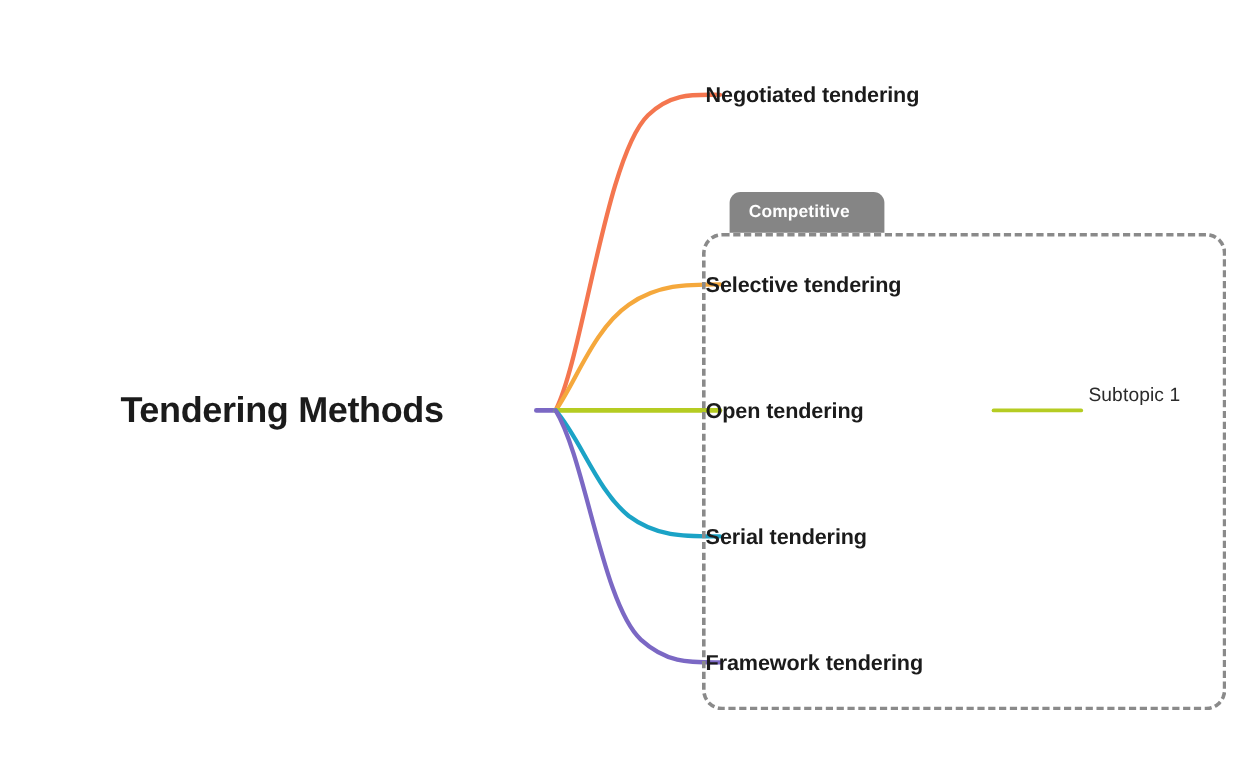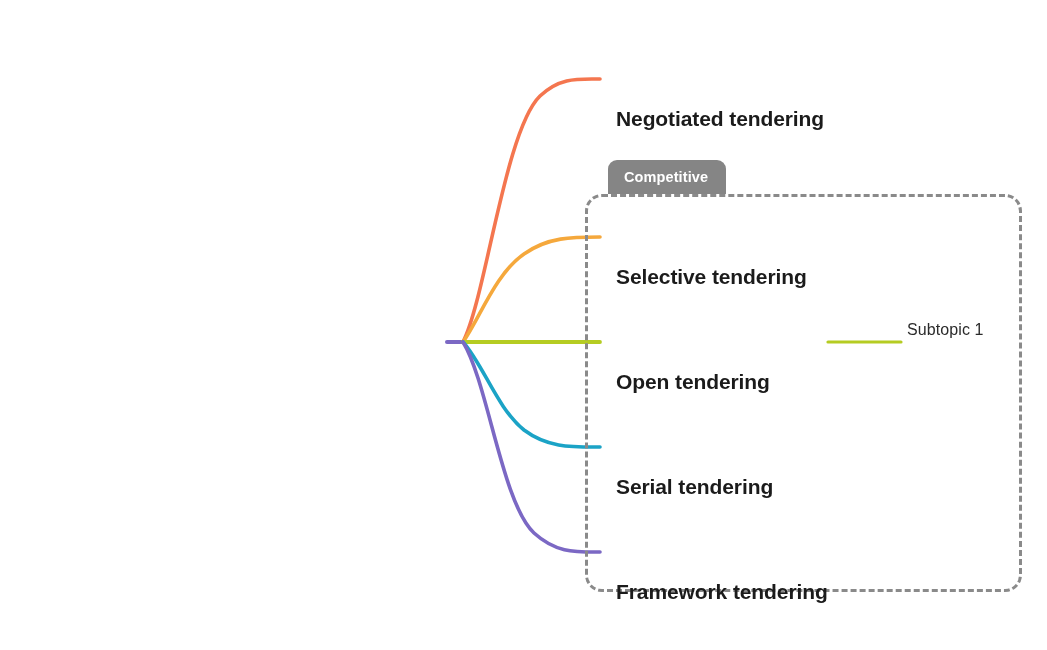--- a/index.html
+++ b/index.html
@@ -39,29 +39,28 @@
     font-weight: bold;
     letter-spacing: -0.3px;
     color: #1b1b1b;
     line-height: 42px;
     white-space: nowrap;
   }
 
   
   .branch-label {
     position: absolute;
-    left: 616px;
-    font-size: 21px;
+    left: 588px;
+    font-size: 18px;
     font-weight: bold;
     letter-spacing: -0.1px;
     color: #1b1b1b;
     line-height: 28px;
     white-space: nowrap;
     transform: translateY(-14px);
-    margin-top: 40px;
   }
 
   
   .subtopic-label {
     position: absolute;
     left: 907px;
     font-size: 16px;
     font-weight: normal;
     letter-spacing: 0.1px;
     color: #2b2b2b;
@@ -82,21 +81,21 @@
     border-radius: 17px;
     background: transparent;
   }
 
   
   .group-badge {
     position: absolute;
     left: 608px;
     top: 160px;
     height: 34px;
-    padding: 0 18px 0 16px;
+    padding: 0 29px 0 16px;
     background: #858585;
     border-radius: 9px 9px 0 0;
     display: flex;
     align-items: center;
     box-sizing: border-box;
   }
   .group-badge-text {
     font-size: 14.5px;
     font-weight: bold;
     color: #ffffff;
@@ -128,20 +127,21 @@
       <path d="M828,342 L901,342" stroke="#B5CC22" stroke-width="3.2"></path>
     </g>
   </svg>
 
   <div class="group-box"></div>
 
   <div class="group-badge">
     <span class="group-badge-text">Competitive</span>
   </div>
 
+  <div class="root-node">Tendering Methods</div>
 
   <div class="branch-label" style="top:79px;">Negotiated tendering</div>
 
   <div class="branch-label" style="top:237px;">Selective tendering</div>
 
   <div class="branch-label" style="top:342px;">Open tendering</div>
 
   <div class="branch-label" style="top:447px;text-align:center;">Serial tendering</div>
 
   <div class="branch-label" style="top:552px;">Framework tendering</div>

